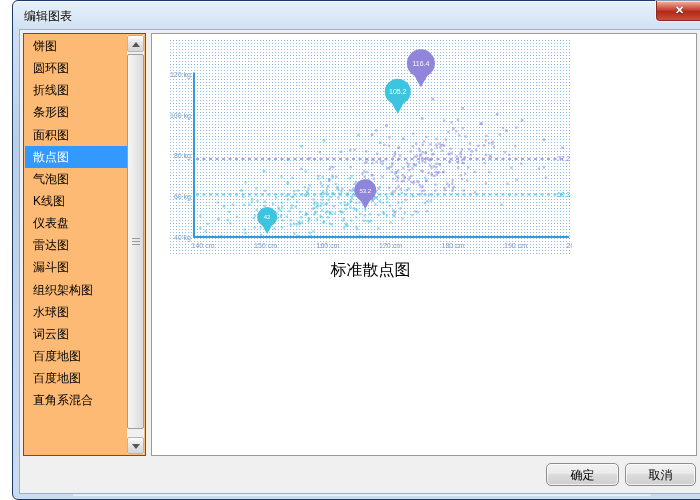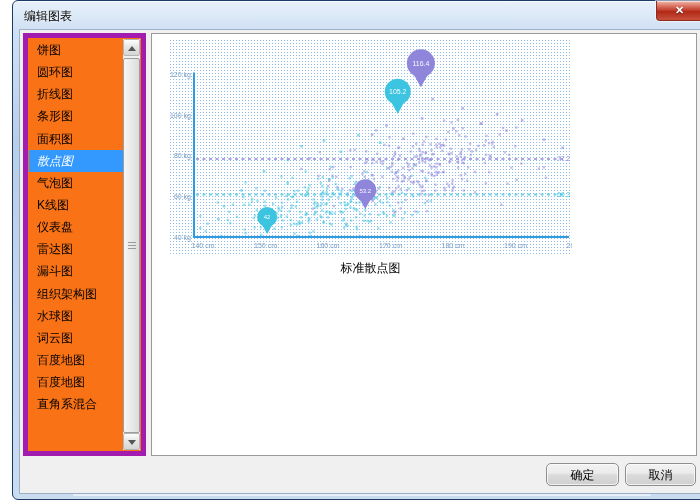--- a/index.html
+++ b/index.html
@@ -19,43 +19,43 @@
     border-radius:0 0 4px 4px;cursor:pointer;
     background:linear-gradient(180deg,#f0b9ab 0%,#d8705f 28%,#c03a28 50%,#b02614 52%,#c8503c 100%);
     box-shadow:0 0 0 1px rgba(255,255,255,.5), inset 0 1px 0 rgba(255,255,255,.55);}
   .close-btn .x{display:block;text-align:center;line-height:19px;color:#fff;font-size:11px;font-weight:bold;
     text-shadow:0 1px 1px rgba(0,0,0,.55);}
 
   .client{position:absolute;left:7px;top:29px;width:686px;height:463px;background:#f0f0f0;
     box-shadow:0 0 0 1px rgba(70,90,120,.35);}
 
   
-  .listbox{position:absolute;left:3px;top:3px;width:123px;height:423px;background:#f97316;border:5px solid #a21caf;}
+  .listbox{position:absolute;left:3px;top:3px;width:123px;height:423px;background:#fdba74;border:1px solid #a21caf;}
   .listbox .items{position:absolute;left:1px;top:1px;right:18px;bottom:1px;overflow:hidden;}
   .li{height:22.15px;line-height:22px;padding-left:8px;font-size:12px;color:#000;white-space:nowrap;cursor:default;}
-  .li.sel{background:#3399fe;color:#fff;font-style:italic;}
+  .li.sel{background:#3399fe;color:#fff;}
 
   .vscroll{position:absolute;right:1px;top:1px;width:17px;bottom:1px;background:#f0f0f0;}
   .sb-btn{position:absolute;left:0;width:17px;height:17px;background:linear-gradient(180deg,#fdfdfd,#e6e6e6 45%,#d6d6d6);
     border:1px solid #b5b5b5;border-radius:2px;}
   .sb-up{top:0;} .sb-down{bottom:0;}
   .tri-up{position:absolute;left:4px;top:6px;width:0;height:0;border-left:4px solid transparent;
     border-right:4px solid transparent;border-bottom:5px solid #555;}
   .tri-down{position:absolute;left:4px;top:6px;width:0;height:0;border-left:4px solid transparent;
     border-right:4px solid transparent;border-top:5px solid #555;}
   .sb-thumb{position:absolute;left:0;top:19px;width:17px;height:375px;border:1px solid #9d9d9d;border-radius:2px;
     background:linear-gradient(90deg,#f6f6f6,#eaeaea 45%,#dcdcdc);}
   .sb-grip{position:absolute;left:4px;top:50%;margin-top:-4px;width:8px;height:8px;
     background:repeating-linear-gradient(180deg,#9a9a9a 0 1px,transparent 1px 3px);}
 
   
   .panel{position:absolute;left:131px;top:3px;width:546px;height:423px;background:#fff;border:1px solid #9a9a9a;}
   .preview{position:absolute;left:17px;top:5px;width:403px;height:217px;background-color:#fff;
     background-image:radial-gradient(circle,#8ebbe9 0.75px,rgba(0,0,0,0) 0.85px);background-size:3px 3px;}
-  .caption{position:absolute;left:17px;top:226px;width:403px;text-align:center;font-size:12px;color:#000;}
+  .caption{position:absolute;left:17px;top:226px;width:403px;text-align:center;font-size:16px;color:#000;}
 
   svg text{font-family:"Liberation Sans",sans-serif;}
 
   
   .btn{position:absolute;height:23px;border:1px solid #8e8e8e;border-radius:5px;font-size:12px;color:#000;
     text-align:center;line-height:21px;cursor:pointer;
     background:linear-gradient(180deg,#f2f2f2 0%,#ebebeb 45%,#dddddd 46%,#cfcfcf 100%);
     box-shadow:inset 0 0 0 1px rgba(255,255,255,.7);}
   .btn-ok{left:526px;top:433px;width:73px;}
   .btn-cancel{left:605px;top:433px;width:71px;}

